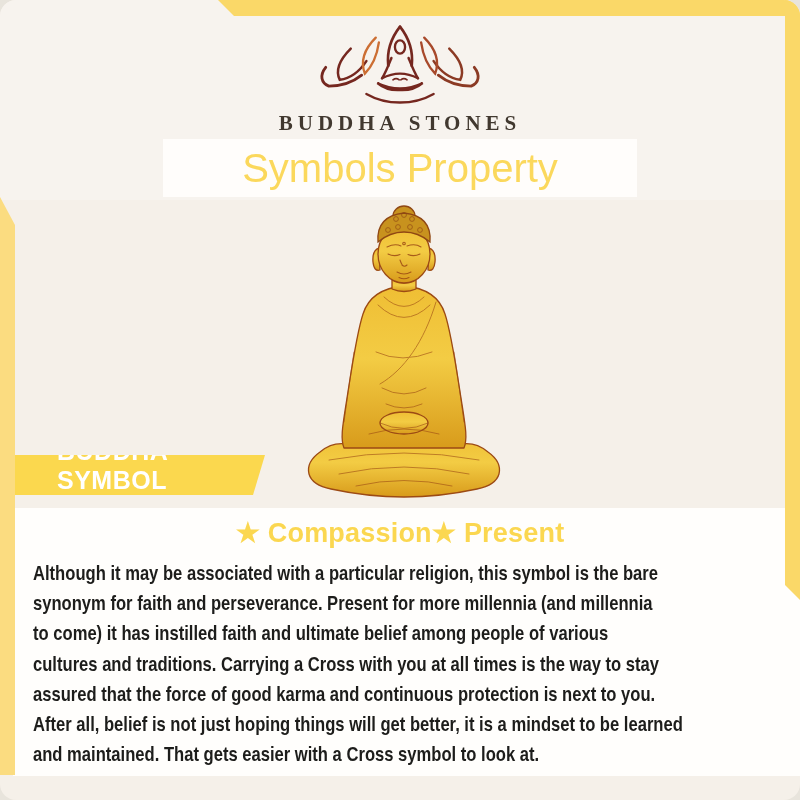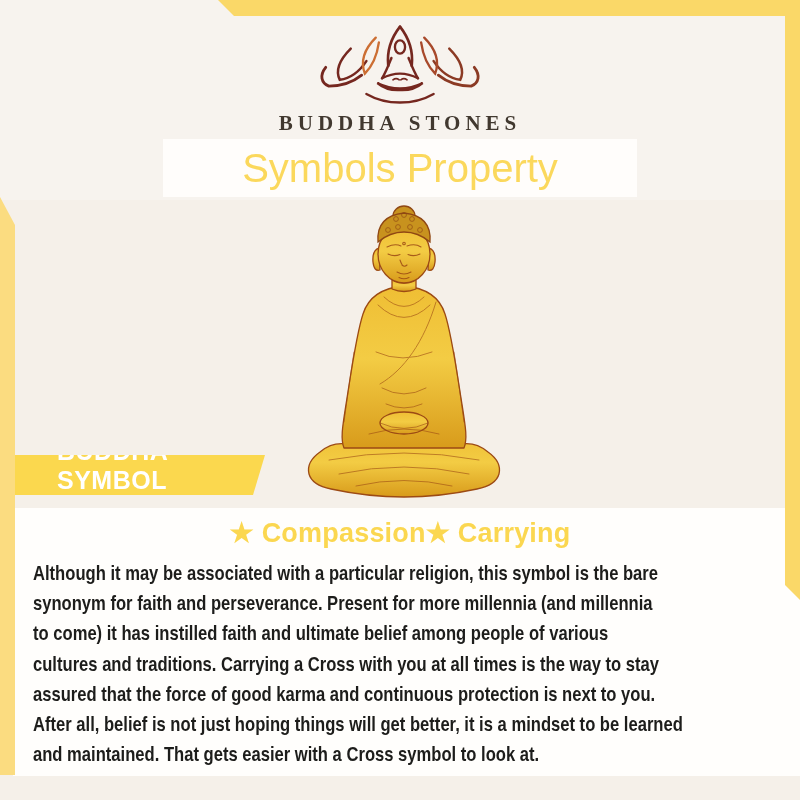--- a/index.html
+++ b/index.html
@@ -1,19 +1,20 @@
 <!DOCTYPE html>
 <html><head>
 <meta charset="utf-8">
 <style>
   html,body{margin:0;padding:0;background:#e8e4dc;}
   .canvas{
     position:relative;width:800px;height:800px;margin:0 auto;
     background:#F5F0E9;overflow:hidden;
     font-family:"Liberation Sans",sans-serif;
+    border-radius:16px;
   }
   .bg-top{position:absolute;left:0;top:0;width:800px;height:200px;background:#F7F3EE;}
   
   .stripe-top{
     position:absolute;top:0;left:210px;right:0;height:16px;background:#FAD868;
     clip-path:polygon(8px 0,100% 0,100% 100%,24px 100%);z-index:6;
   }
   .band-right{
     position:absolute;top:0;left:785px;width:15px;height:600px;background:#FAD868;
     clip-path:polygon(0 0,100% 0,100% 100%,0 585px);z-index:6;
@@ -170,21 +171,21 @@
       <path d="M72,284 Q120,273 168,284"></path>
     </g>
   </svg>
 
   <div class="ribbon-shadow"></div>
   <div class="ribbon">
     <span>BUDDHA SYMBOL</span>
   </div>
 
   <div class="panel">
-    <div class="features">★ Compassion★ Carrying</div>
+    <div class="features">★ Compassion★ Present</div>
     <div class="description">Although it may be associated with a particular religion, this symbol is the bare
 synonym for faith and perseverance. Present for more millennia (and millennia
 to come) it has instilled faith and ultimate belief among people of various
 cultures and traditions. Carrying a Cross with you at all times is the way to stay
 assured that the force of good karma and continuous protection is next to you.
 After all, belief is not just hoping things will get better, it is a mindset to be learned
 and maintained. That gets easier with a Cross symbol to look at.</div>
   </div>
 
 </div>

